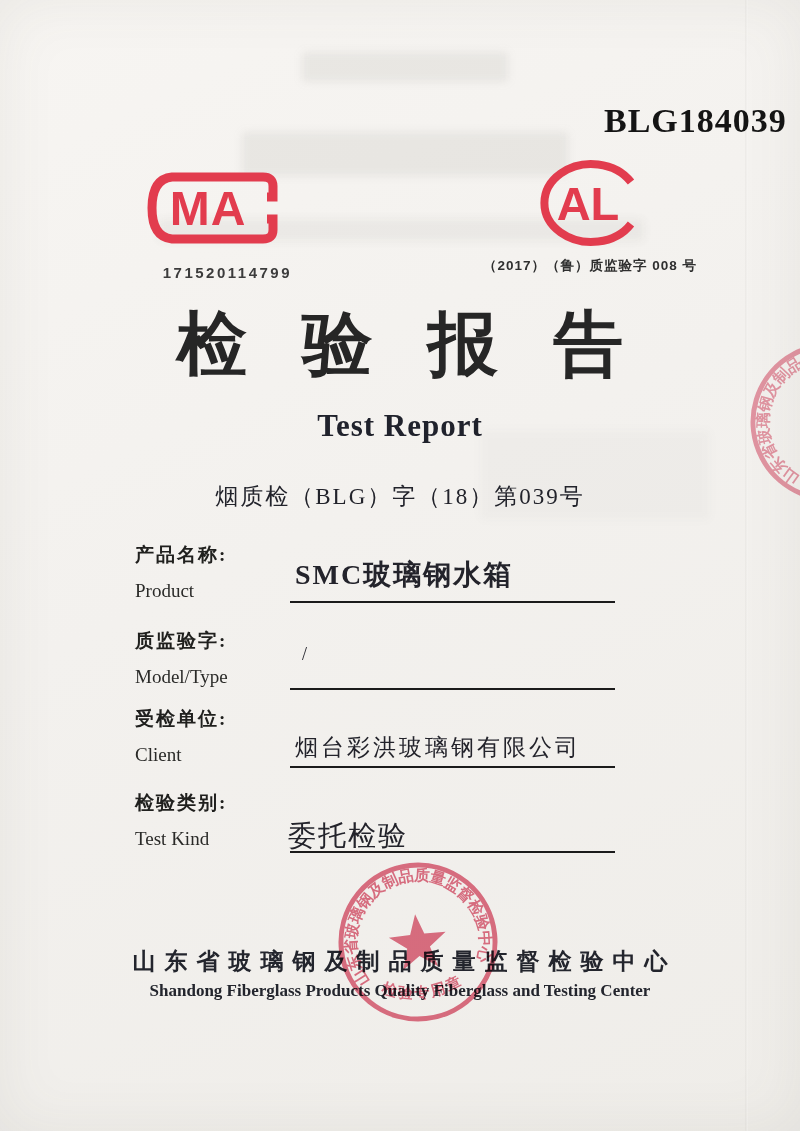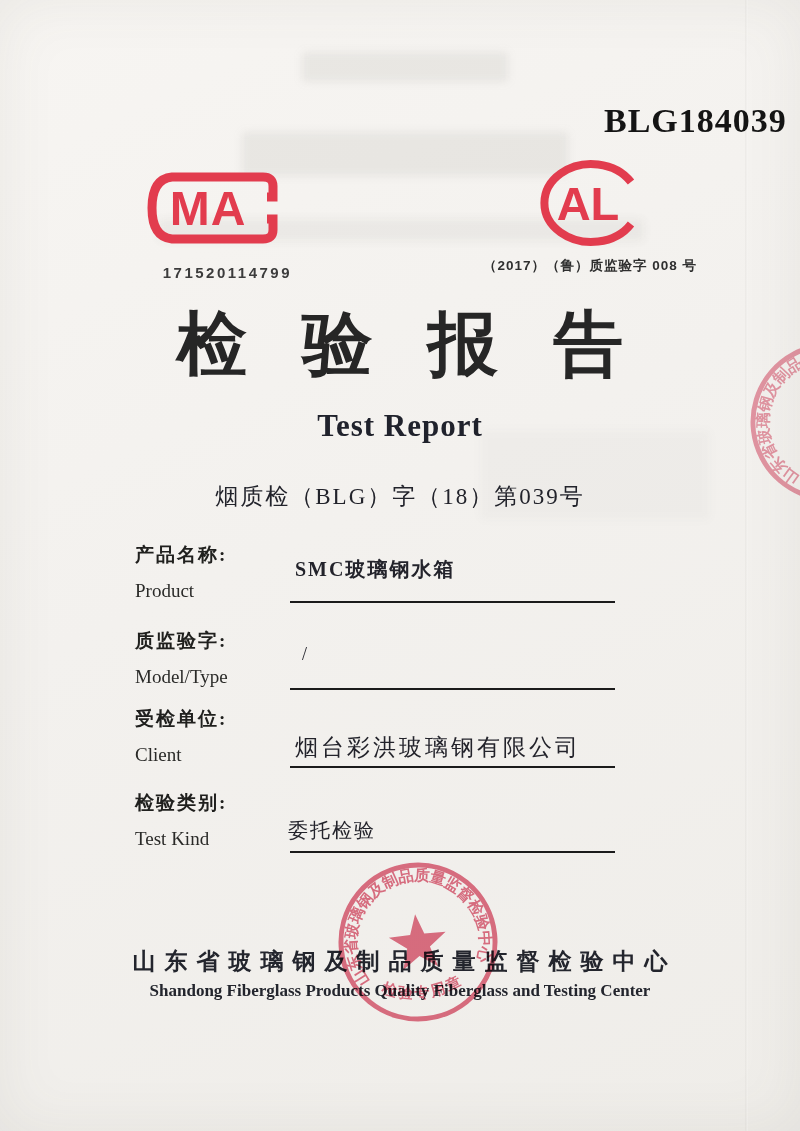--- a/index.html
+++ b/index.html
@@ -36,21 +36,21 @@
   .title-en{position:absolute;left:0;top:408px;width:100%;text-align:center;
     font-size:31px;font-weight:bold;letter-spacing:1px;color:#20222c;}
   .doc-no{position:absolute;left:0;top:458px;width:100%;text-align:center;
     font-size:23px;letter-spacing:2px;color:#22232b;margin-top:23px;}
 
   .field{position:absolute;left:0;width:800px;height:86px;padding-left:40px;}
   .f1{top:542px;} .f2{top:628px;} .f3{top:706px;} .f4{top:790px;}
   .flabel-zh{position:absolute;left:135px;top:0;font-size:19px;font-weight:bold;
     letter-spacing:2px;color:#20201e;}
   .flabel-en{position:absolute;left:135px;top:38px;font-size:19px;color:#2a2a28;}
-  .fvalue{position:absolute;left:295px;top:24px;font-size:20px;letter-spacing:2px;color:#23232b;}
+  .fvalue{position:absolute;left:295px;top:24px;font-size:28px;letter-spacing:2px;color:#23232b;}
   .f1 .fvalue{top:14px;font-weight:bold;}
   .f2 .fvalue{top:16px;left:302px;font-size:18px;}
   .f3 .fvalue{top:26px;font-size:23px;letter-spacing:3px;}
   .f4 .fvalue{left:288px;top:27px;}
   .fline{position:absolute;left:290px;width:325px;border-bottom:2px solid #1b1b1b;height:0;}
   .f1 .fline{top:59px;} .f2 .fline{top:60px;} .f3 .fline{top:60px;} .f4 .fline{top:61px;}
 
   .footer-zh{position:absolute;left:0;top:946px;width:100%;text-align:center;
     font-size:23px;font-weight:bold;letter-spacing:9px;text-indent:9px;color:#23252d;}
   .footer-en{position:absolute;left:0;top:981px;width:100%;text-align:center;

